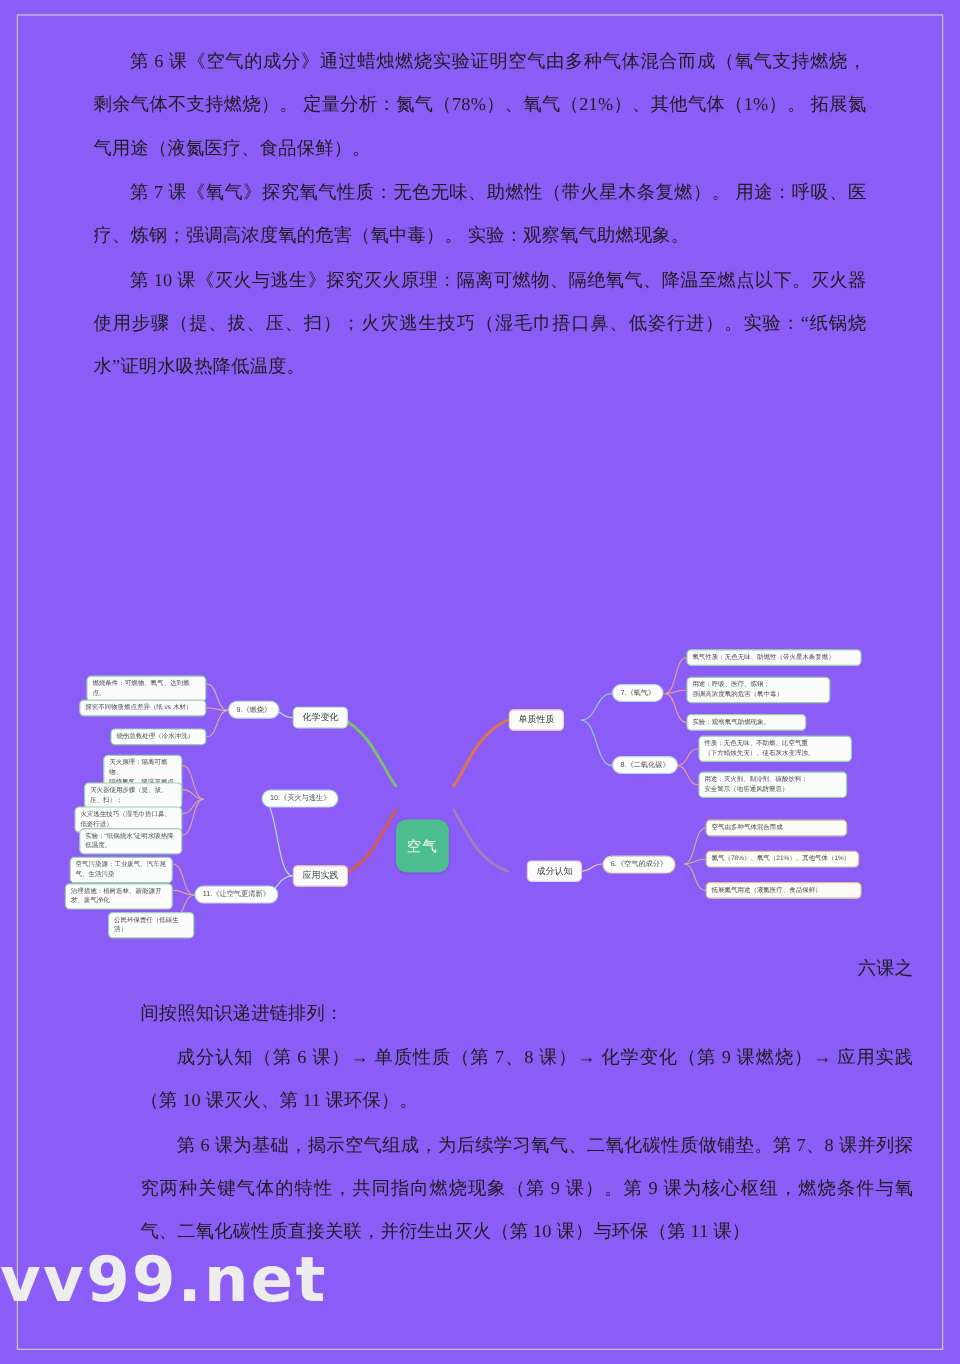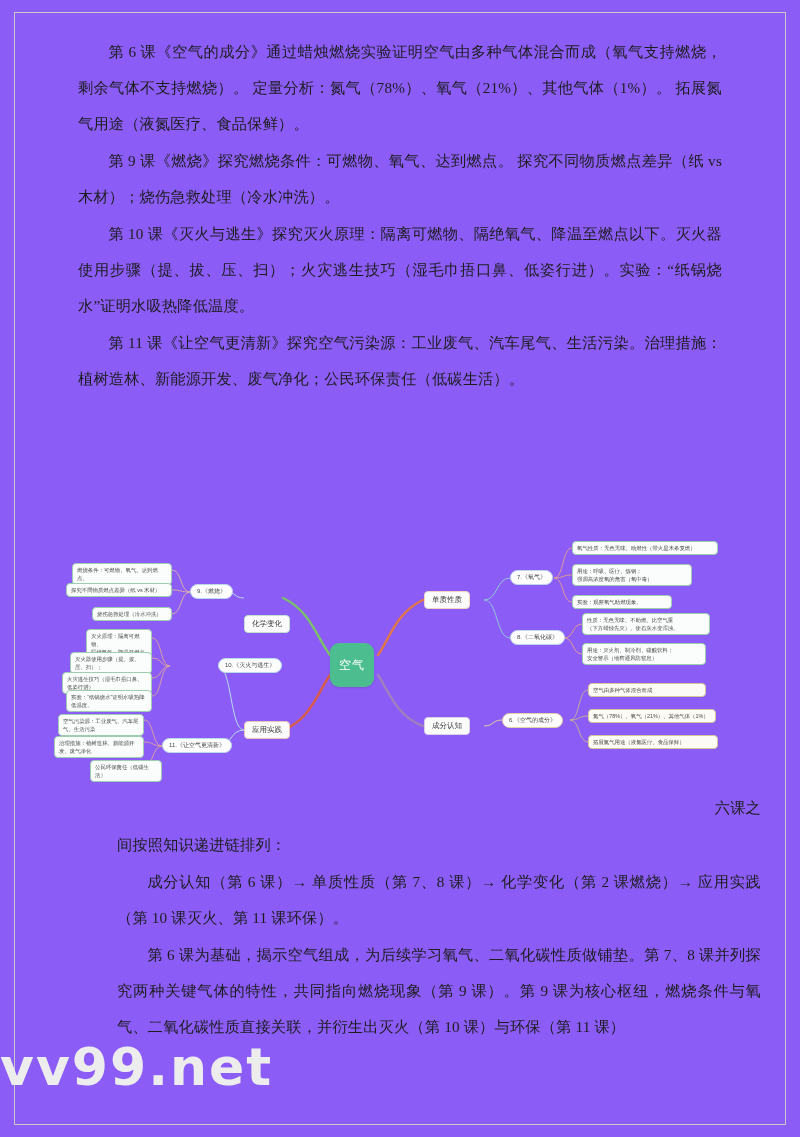--- a/index.html
+++ b/index.html
@@ -35,27 +35,28 @@
     position:absolute;box-sizing:border-box;
     font-family:"Liberation Sans","DejaVu Sans",sans-serif;
     display:flex;align-items:center;
     white-space:pre-line;
   }
   .center-node{
     width:44px;height:44px;border-radius:9px;background:#4cbd8e;
     color:#ffffff;font-size:12px;justify-content:center;
     letter-spacing:1px;font-weight:400;
     box-shadow:0 1px 2px rgba(0,0,0,.12);
+    margin-top:40px;
   }
   .cat{
     height:18px;padding:0 7px;border-radius:4px;background:#fbfbfb;
     border:1px solid #e3e3e3;font-size:7.5px;color:#3a3a3a;
     justify-content:center;
   }
-  .cat.green{border-color:#bfe3cf;margin-top:26px;}
+  .cat.green{border-color:#bfe3cf;}
   .cat.orange{border-color:#f1d3c2;}
   .cat.purple{border-color:#dccfe8;}
   .cat.red{border-color:#eec5bd;}
   .lesson{
     height:15px;padding:0 6px;border-radius:8px;background:#fdfdfd;
     font-size:6px;color:#4a4a4a;justify-content:center;
   }
   .lesson.blue{border:1px solid #bcd7e8;}
   .lesson.teal{border:1px solid #b8dce6;}
   .lesson.tan{border:1px solid #e3cfa8;}
@@ -74,23 +75,22 @@
   }
 </style>
 </head>
 <body>
 
 <div class="page">
   <div class="page-border"></div>
 
   <div class="doc">
     <p class="para indent">第 6 课《空气的成分》通过蜡烛燃烧实验证明空气由多种气体混合而成（氧气支持燃烧，剩余气体不支持燃烧）。 定量分析：氮气（78%）、氧气（21%）、其他气体（1%）。 拓展氮气用途（液氮医疗、食品保鲜）。</p>
-    <p class="para indent">第 9 课《燃烧》探究燃烧条件：可燃物、氧气、达到燃点。 探究不同物质燃点差异（纸 vs 木材）；烧伤急救处理（冷水冲洗）。</p>
+    <p class="para indent">第 7 课《氧气》探究氧气性质：无色无味、助燃性（带火星木条复燃）。 用途：呼吸、医疗、炼钢；强调高浓度氧的危害（氧中毒）。 实验：观察氧气助燃现象。</p>
     <p class="para indent">第 10 课《灭火与逃生》探究灭火原理：隔离可燃物、隔绝氧气、降温至燃点以下。灭火器使用步骤（提、拔、压、扫）；火灾逃生技巧（湿毛巾捂口鼻、低姿行进）。实验：“纸锅烧水”证明水吸热降低温度。</p>
-    <p class="para indent">第 11 课《让空气更清新》探究空气污染源：工业废气、汽车尾气、生活污染。治理措施：植树造林、新能源开发、废气净化；公民环保责任（低碳生活）。</p>
   </div>
 
   <div class="map-wrap">
     <svg class="map-svg" width="648" height="260" viewBox="0 0 648 260">
 
       <g fill="none" stroke-width="2.4" stroke-linecap="round">
         <path d="M300,125 C310,112 318,82 345,70" stroke="#e0764a"></path>
         <path d="M300,145 C310,160 318,186 345,196" stroke="#a07fc0"></path>
         <path d="M252,125 C240,110 232,80 205,68" stroke="#7cc06a"></path>
         <path d="M252,145 C240,162 232,190 205,200" stroke="#d85c4a"></path>
@@ -160,21 +160,21 @@
     <div class="node leaf" style="left:494px;top:34px;width:120px;">用途：呼吸、医疗、炼钢；
 强调高浓度氧的危害（氧中毒）</div>
     <div class="node leaf" style="left:494px;top:65px;width:100px;">实验：观察氧气助燃现象。</div>
 
     <div class="node lesson blue" style="left:432px;top:100px;">8.《二氧化碳》</div>
     <div class="node leaf" style="left:504px;top:83px;width:128px;">性质：无色无味、不助燃、比空气重
 （下方蜡烛先灭）、使石灰水变浑浊。</div>
     <div class="node leaf" style="left:504px;top:113px;width:124px;">用途：灭火剂、制冷剂、碳酸饮料；
 安全警示（地窖通风防窒息）</div>
 
-    <div class="node cat purple" style="left:346px;top:187px;">成分认知</div>
+    <div class="node cat purple" style="left:361px;top:187px;">成分认知</div>
     <div class="node lesson tan" style="left:424px;top:183px;">6.《空气的成分》</div>
     <div class="node leaf sand" style="left:510px;top:153px;width:118px;">空气由多种气体混合而成</div>
     <div class="node leaf sand" style="left:510px;top:179px;width:128px;">氮气（78%）、氧气（21%）、其他气体（1%）</div>
     <div class="node leaf sand" style="left:510px;top:205px;width:130px;">拓展氮气用途（液氮医疗、食品保鲜）</div>
 
     <div class="node cat green" style="left:166px;top:59px;">化学变化</div>
     <div class="node lesson blue" style="left:112px;top:54px;">9.《燃烧》</div>
     <div class="node leaf" style="left:-6px;top:33px;width:100px;">燃烧条件：可燃物、氧气、达到燃点。</div>
     <div class="node leaf" style="left:-12px;top:53px;width:106px;">探究不同物质燃点差异（纸 vs 木材）</div>
     <div class="node leaf" style="left:14px;top:77px;width:80px;">烧伤急救处理（冷水冲洗）</div>
@@ -190,18 +190,18 @@
 
     <div class="node lesson teal" style="left:84px;top:208px;">11.《让空气更清新》</div>
     <div class="node leaf" style="left:-20px;top:184px;width:86px;">空气污染源：工业废气、汽车尾气、生活污染</div>
     <div class="node leaf" style="left:-24px;top:206px;width:90px;">治理措施：植树造林、新能源开发、废气净化</div>
     <div class="node leaf" style="left:12px;top:230px;width:72px;">公民环保责任（低碳生活）</div>
   </div>
 
   <div class="doc" style="top:790px;margin-left:39px;">
     <p class="para tail">六课之</p>
     <p class="para">间按照知识递进链排列：</p>
-    <p class="para indent">成分认知（第 6 课）→ 单质性质（第 7、8 课）→ 化学变化（第 2 课燃烧）→ 应用实践（第 10 课灭火、第 11 课环保）。</p>
+    <p class="para indent">成分认知（第 6 课）→ 单质性质（第 7、8 课）→ 化学变化（第 9 课燃烧）→ 应用实践（第 10 课灭火、第 11 课环保）。</p>
     <p class="para indent">第 6 课为基础，揭示空气组成，为后续学习氧气、二氧化碳性质做铺垫。第 7、8 课并列探究两种关键气体的特性，共同指向燃烧现象（第 9 课）。第 9 课为核心枢纽，燃烧条件与氧气、二氧化碳性质直接关联，并衍生出灭火（第 10 课）与环保（第 11 课）</p>
   </div>
 
   <div class="watermark">vv99.net</div>
 </div>
 
 </body></html>

